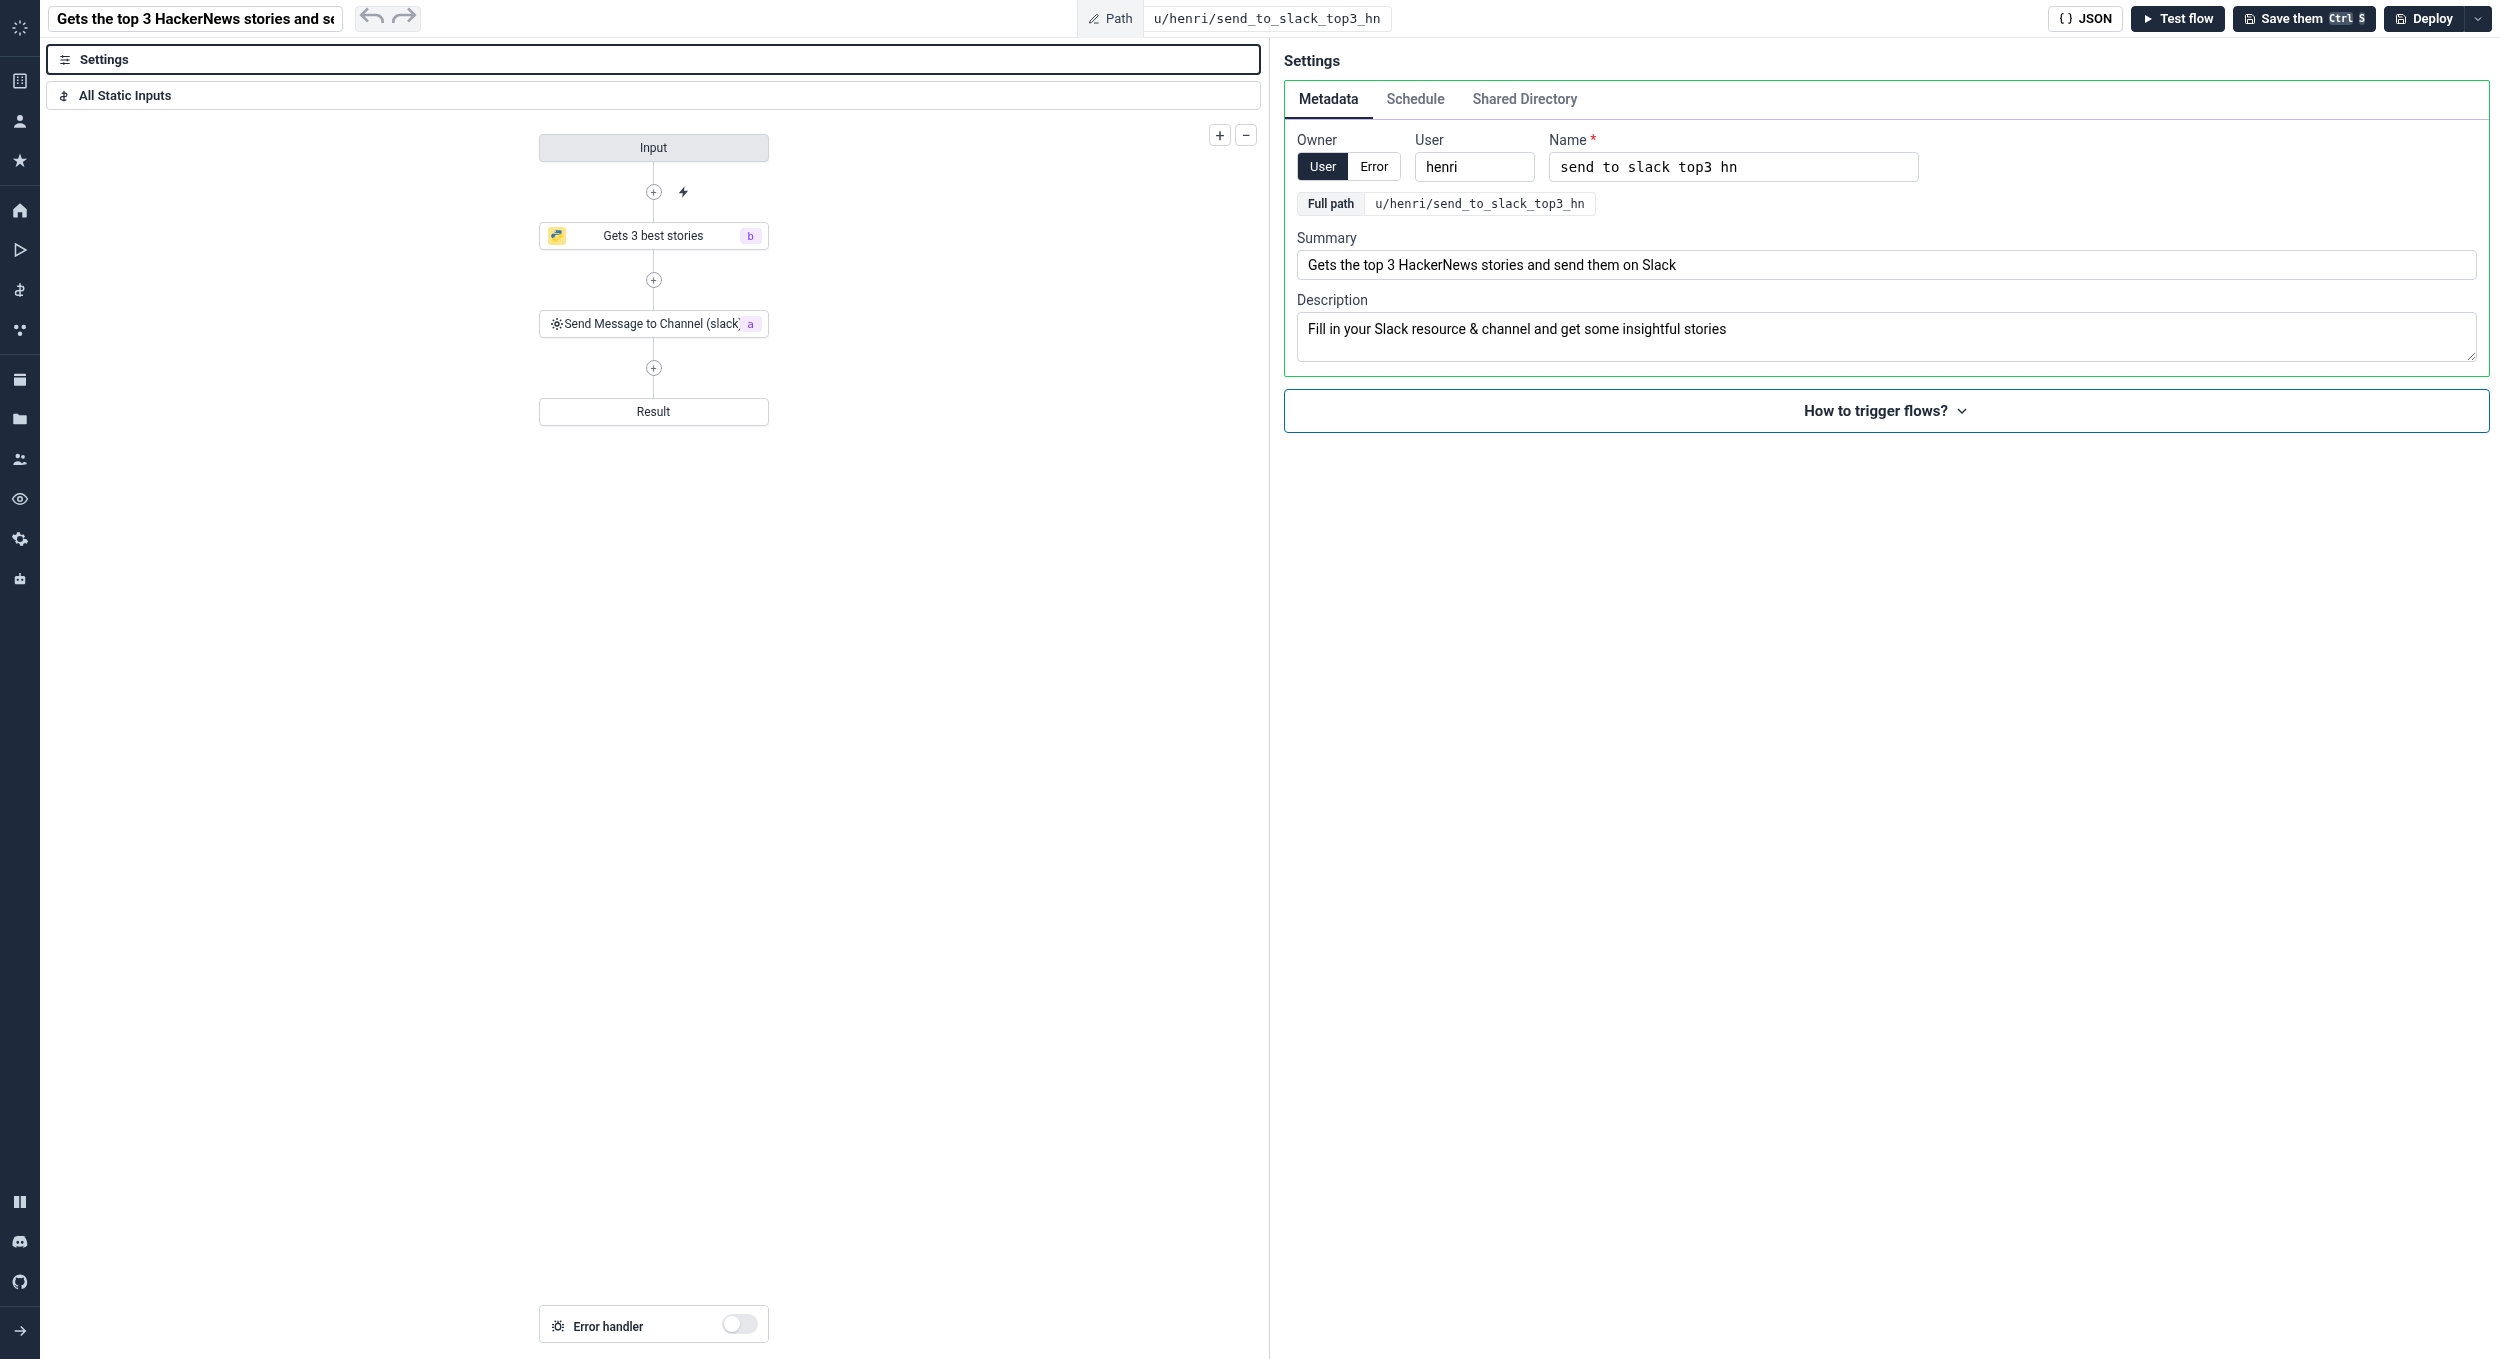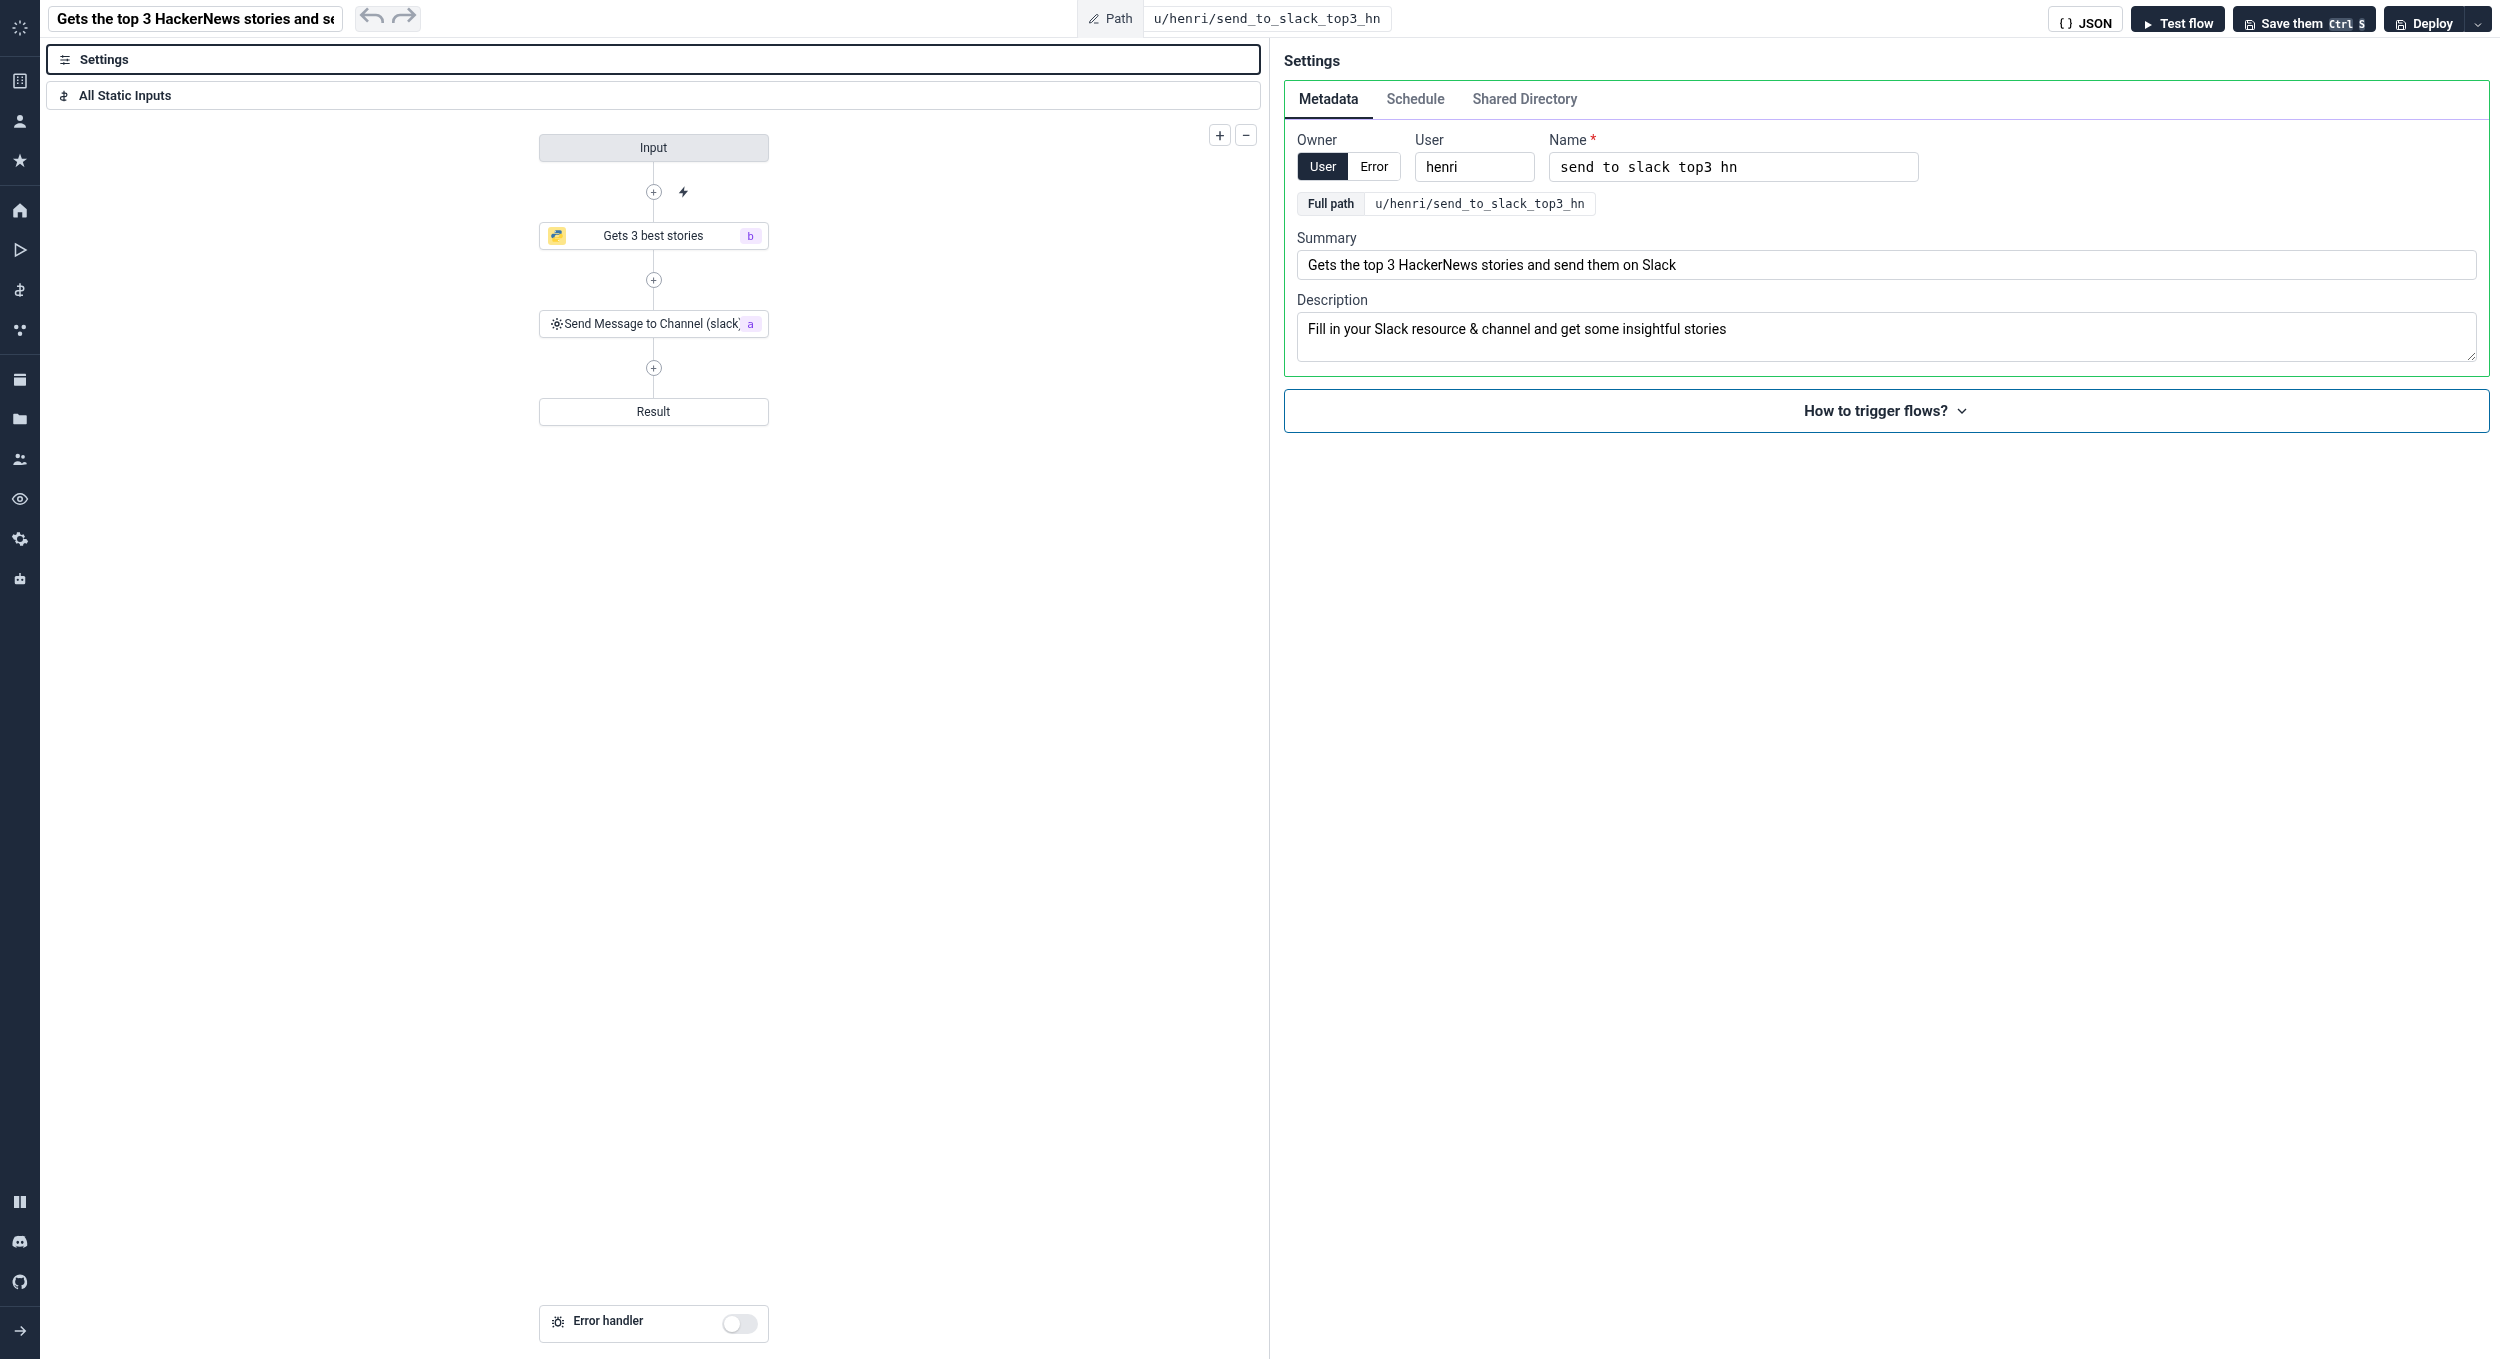--- a/index.html
+++ b/index.html
@@ -19,21 +19,21 @@
     
     
     .topbar { height: 38px; display: flex; align-items: center; padding: 0 8px; gap: 12px; border-bottom: 1px solid #e5e7eb; }
     .title-input { font-size: 15px; font-weight: 700; border: 1px solid #d1d5db; border-radius: 4px; padding: 4px 8px; width: 295px; height: 26px; }
     .undo-redo { display: flex; gap: 0; border: 1px solid #e5e7eb; border-radius: 4px; background: #f3f4f6; }
     .undo-redo button { width: 32px; height: 24px; border: none; background: transparent; display: flex; align-items: center; justify-content: center; color: #9ca3af; cursor: pointer; }
     .path-wrap { display: flex; align-items: center; margin-left: auto; margin-right: auto; }
     .path-label { display: flex; align-items: center; gap: 6px; background: #f3f4f6; border: 1px solid #e5e7eb; border-radius: 4px 0 0 4px; padding: 0 10px; height: 44px; font-size: 13px; color: #374151; }
     .path-value { border: 1px solid #e5e7eb; border-left: none; border-radius: 0 4px 4px 0; padding: 0 10px; height: 26px; font-size: 13px; font-family: ui-monospace, monospace; display: flex; align-items: center; min-width: 240px; }
     .topbar-actions { display: flex; gap: 8px; align-items: center; }
-    .btn { display: flex; align-items: flex-end; gap: 6px; border: 1px solid #d1d5db; background: #fff; border-radius: 4px; padding: 0 10px; height: 26px; font-size: 13px; font-weight: 600; cursor: pointer; }
+    .btn { display: flex; align-items: center; gap: 6px; border: 1px solid #d1d5db; background: #fff; border-radius: 4px; padding: 0 10px; height: 26px; font-size: 13px; font-weight: 600; cursor: pointer; }
     .btn.dark { background: #1e293b; color: #fff; border-color: #1e293b; }
     .btn.dark svg { width: 12px; height: 12px; }
     .btn svg { width: 14px; height: 14px; }
     .kbd { background: #475569; border-radius: 3px; padding: 1px 0; font-size: 10px; font-family: ui-monospace, monospace; }
     .deploy-group { display: flex; }
     .deploy-group .btn:first-child { border-radius: 4px 0 0 4px; }
     .deploy-group .btn:last-child { border-radius: 0 4px 4px 0; border-left: 1px solid #334155; width: 28px; padding: 0; justify-content: center; }
     
     
     .content { flex: 1; display: flex; min-height: 0; }
@@ -52,21 +52,21 @@
     .node.input { background: #e5e7eb; border-color: #d1d5db; }
     .node.step { display: flex; align-items: center; justify-content: center; gap: 8px; }
     .step-icon { width: 18px; height: 18px; display: flex; align-items: center; justify-content: center; position: absolute; left: 8px; }
     .step-icon.python { background: #fde68a; border-radius: 3px; font-size: 10px; }
     .step-letter { position: absolute; right: 6px; background: #f3e8ff; border-radius: 4px; width: 22px; height: 16px; font-size: 11px; display: flex; align-items: center; justify-content: center; color: #7c3aed; font-family: ui-monospace, monospace; }
     .connector { width: 1px; background: #d1d5db; height: 22px; }
     .add-btn-row { display: flex; align-items: center; gap: 22px; position: relative; }
     .add-circle { width: 16px; height: 16px; border: 1px solid #9ca3af; border-radius: 50%; background: #fff; display: flex; align-items: center; justify-content: center; font-size: 11px; color: #6b7280; cursor: pointer; }
     .bolt-circle { position: absolute; left: calc(50% + 22px); width: 16px; height: 16px; display: flex; align-items: center; justify-content: center; }
     
-    .error-handler { position: absolute; bottom: 8px; left: 50%; transform: translateX(-50%); width: 230px; border: 1px solid #d1d5db; border-radius: 4px; padding: 8px 10px; display: flex; align-items: flex-start; gap: 8px; font-size: 12px; font-weight: 600; background: #fff; }
+    .error-handler { position: absolute; bottom: 8px; left: 50%; transform: translateX(-50%); width: 230px; border: 1px solid #d1d5db; border-radius: 4px; padding: 8px 10px; display: flex; align-items: flex-end; gap: 8px; font-size: 12px; font-weight: 600; background: #fff; }
     .toggle { margin-left: auto; width: 36px; height: 20px; background: #e5e7eb; border-radius: 10px; position: relative; cursor: pointer; }
     .toggle::after { content: ''; position: absolute; width: 16px; height: 16px; background: #fff; border-radius: 50%; top: 2px; left: 2px; box-shadow: 0 1px 2px rgba(0,0,0,0.2); }
     
     
     .right-panel { width: 50%; padding: 14px 10px 10px 14px; overflow-y: auto; }
     .right-title { font-size: 15px; font-weight: 700; margin-bottom: 10px; }
     .settings-box { border: 1px solid #22c55e; border-radius: 2px; padding: 0; }
     .tabs { display: flex; border-bottom: 1px solid #c4b5fd; }
     .tab { padding: 10px 14px; font-size: 14px; font-weight: 600; color: #6b7280; cursor: pointer; border-bottom: 2px solid transparent; }
     .tab.active { color: #1f2937; border-bottom-color: #1f2937; }

